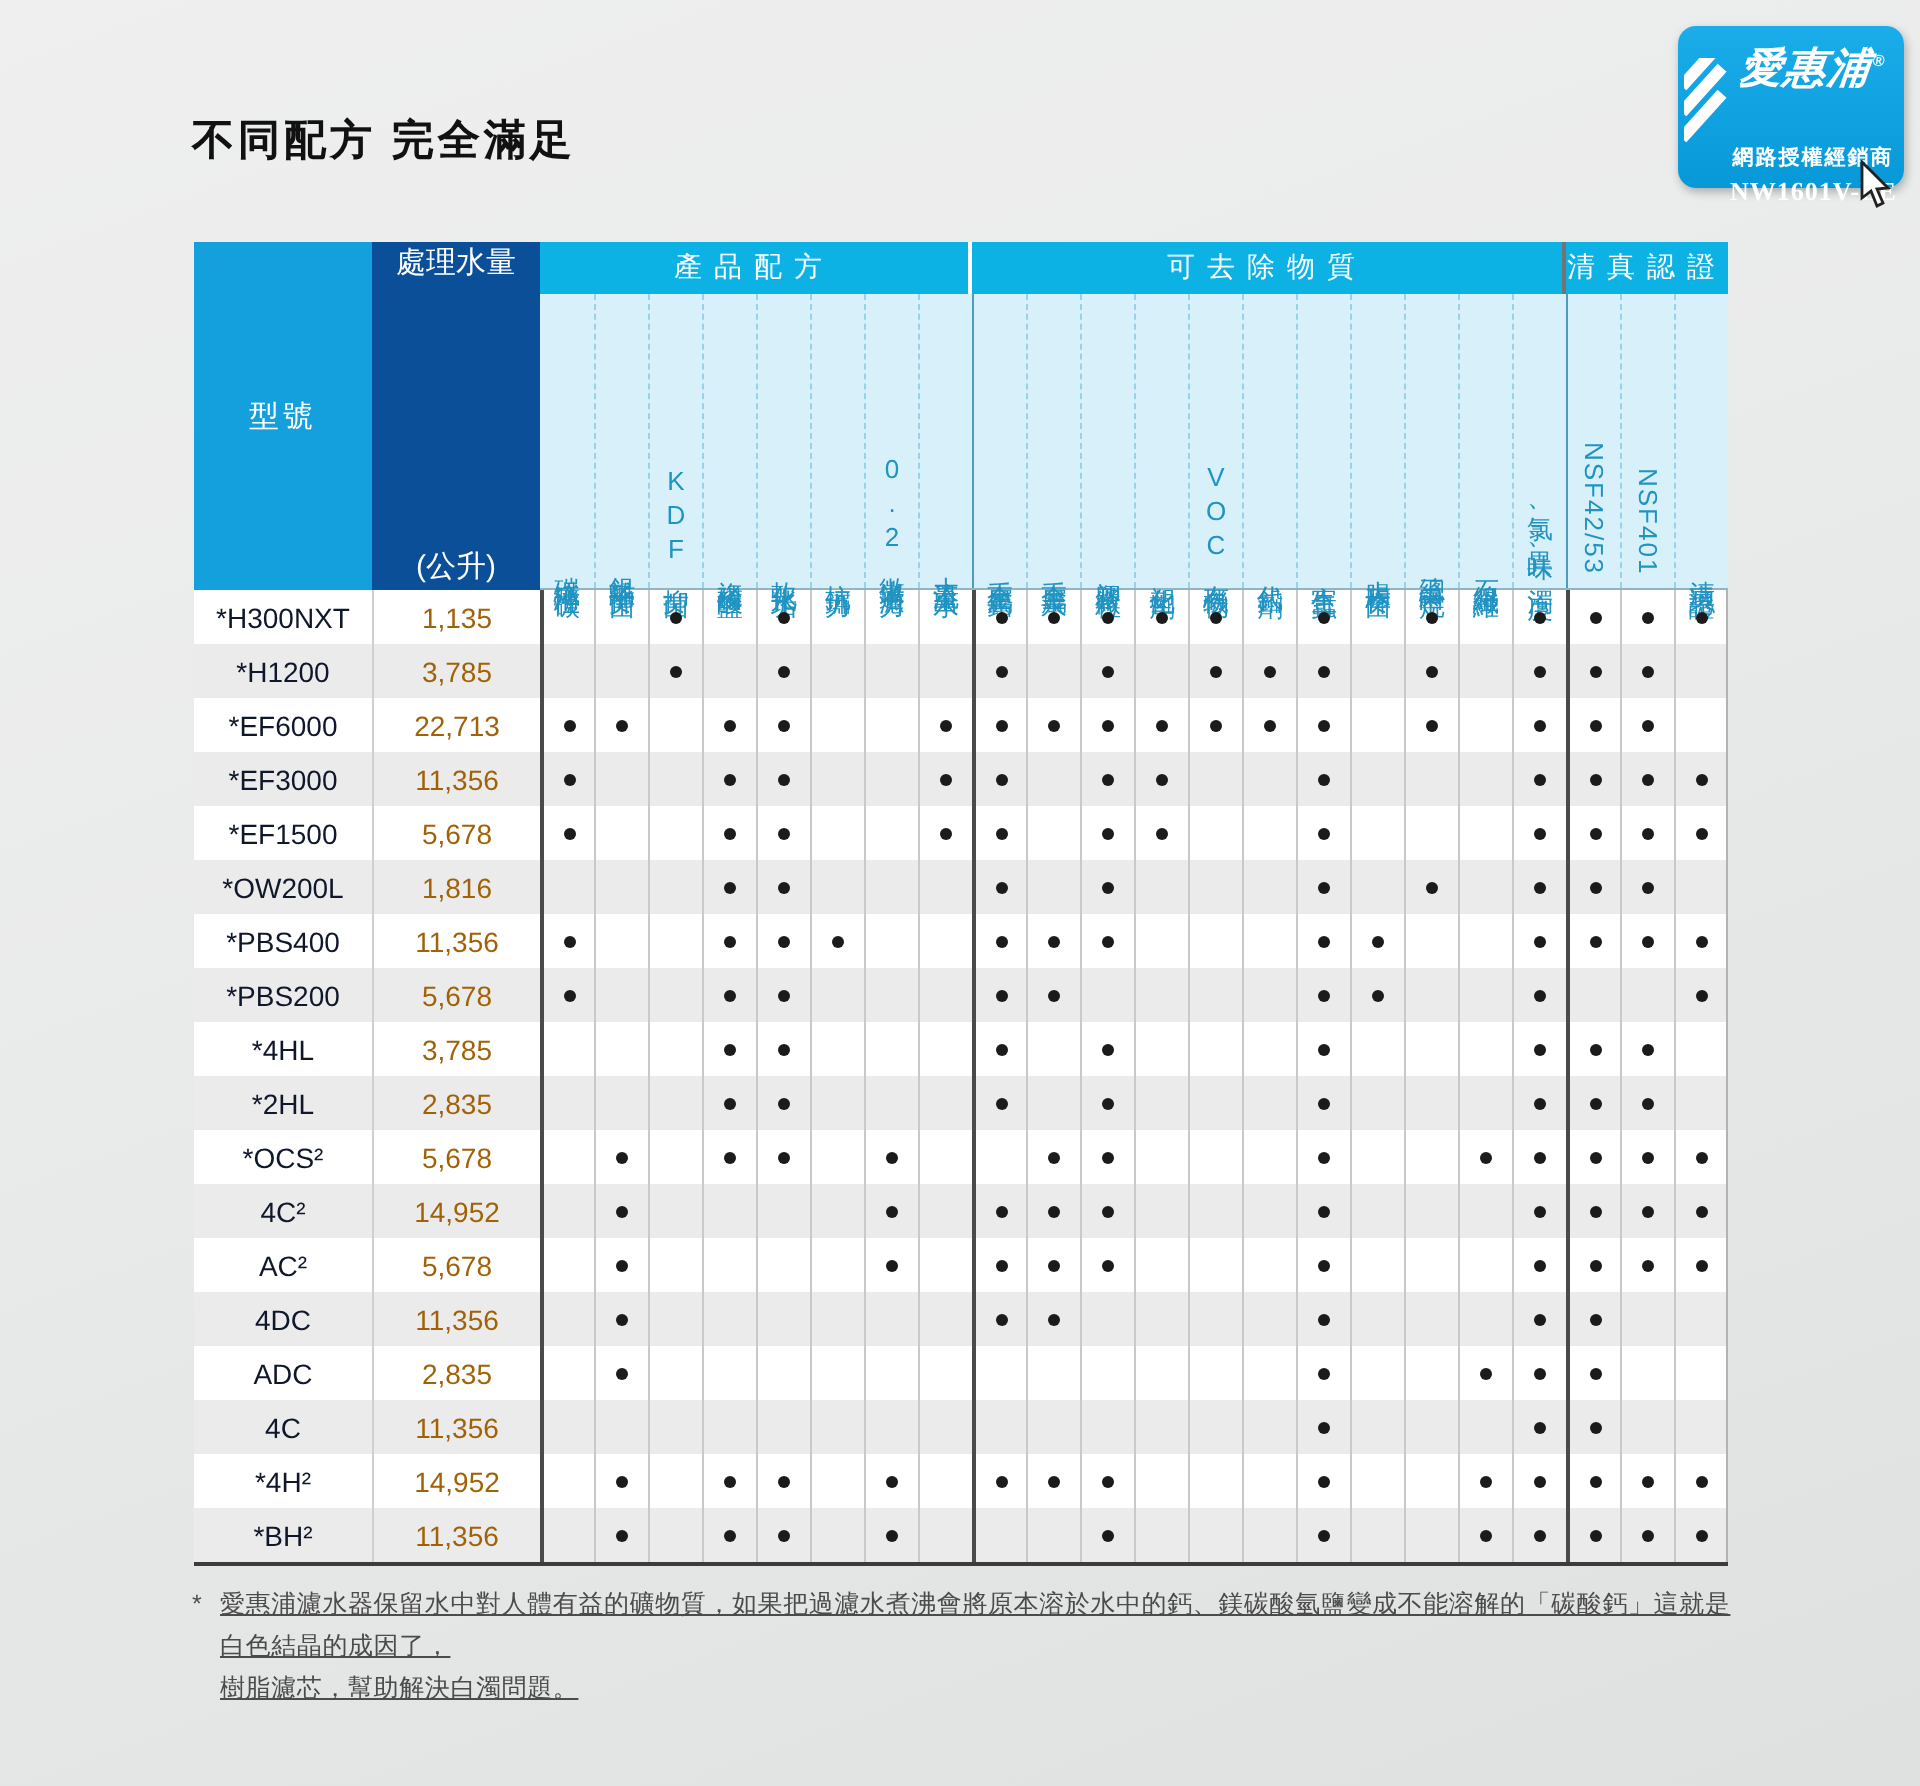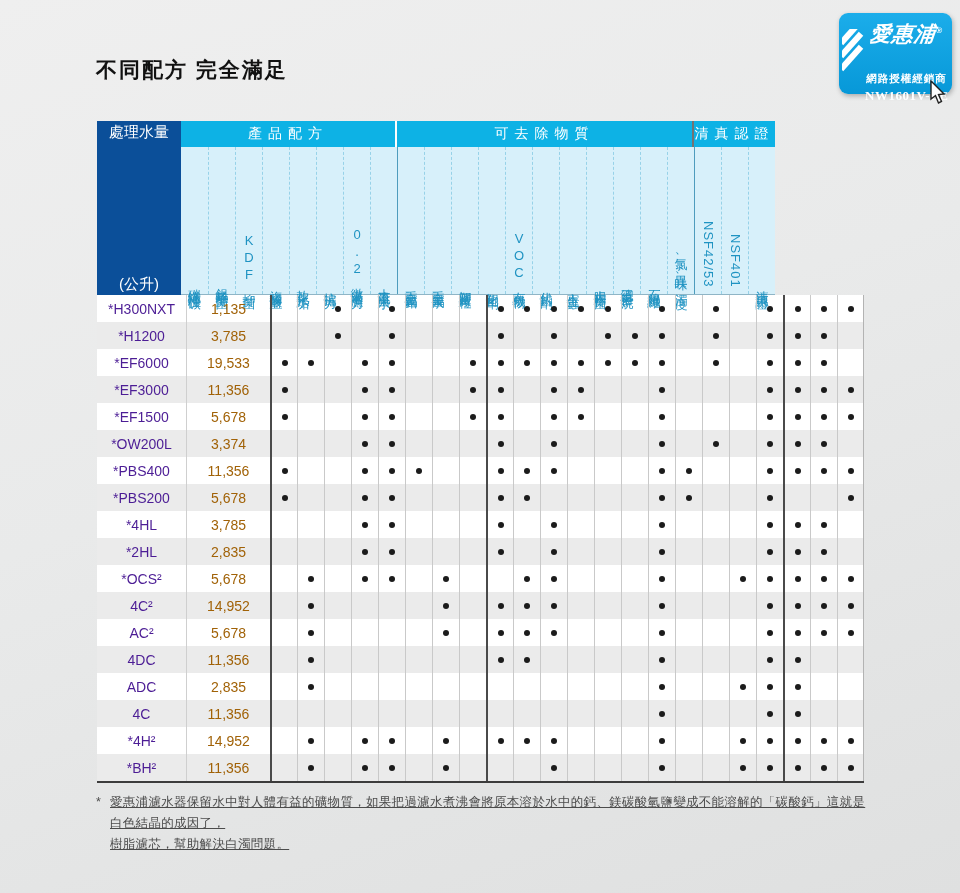--- a/index.html
+++ b/index.html
@@ -61,21 +61,21 @@
     writing-mode:vertical-rl; text-orientation:upright;
     font-size:13px; color:#1f93c2; letter-spacing:2px; line-height:1;
     white-space:nowrap;
   }
   .vtxt.rot { text-orientation:mixed; letter-spacing:1px; }
   .tbody { border-bottom:2px solid #3c3c3c; }
   .trow { display:flex; height:27px; background:#fff; }
   .trow:nth-child(even) { background:#ebebeb; }
   .cell-model {
     width:89px; display:flex; align-items:center; justify-content:center;
-    font-size:14px; color:#4c1d95;
+    font-size:14px; color:#0f172a;
   }
   .cell-volume {
     width:84px; display:flex; align-items:center; justify-content:center;
     font-size:14px; color:#a16207; border-left:1px solid #cfcfcf;
   }
   .dcell {
     width:27px; display:flex; align-items:center; justify-content:center;
     border-left:1px solid #c9c9c9;
   }
   .dcell.gstart { border-left:2px solid #4a4a4a; }
@@ -108,20 +108,21 @@
       <div class="logo-line2">NW1601V-EE</div>
     </div>
   </div>
 
   <svg class="cursor" viewBox="0 0 20 26">
     <path d="M3 1 L3 19 L7.5 15.5 L10.5 23 L13.5 21.5 L10.5 14.5 L16 14 Z" fill="#fff" stroke="#222" stroke-width="1.4"></path>
   </svg>
 
   <div class="tbl">
     <div class="thead">
+      <div class="hcell-model">型號</div>
       <div class="hcell-volume">
         <span>處理水量</span>
         <span>(公升)</span>
       </div>
       <div class="hcols">
         <div class="hbars">
           <div class="hbar g0">產品配方</div>
           <div class="hbar g1">可去除物質</div>
           <div class="hbar g2">清真認證</div>
         </div>
@@ -291,21 +292,21 @@
           <div class="dcell gstart">
             <span class="dot"></span>
           </div>
           <div class="dcell">
             <span class="dot"></span>
           </div>
           <div class="dcell last"></div>
         </div>
         <div class="trow">
           <div class="cell-model">*EF6000</div>
-          <div class="cell-volume">19,533</div>
+          <div class="cell-volume">22,713</div>
           <div class="dcell gstart">
             <span class="dot"></span>
           </div>
           <div class="dcell">
             <span class="dot"></span>
           </div>
           <div class="dcell"></div>
           <div class="dcell">
             <span class="dot"></span>
           </div>
@@ -449,21 +450,21 @@
           </div>
           <div class="dcell">
             <span class="dot"></span>
           </div>
           <div class="dcell last">
             <span class="dot"></span>
           </div>
         </div>
         <div class="trow">
           <div class="cell-model">*OW200L</div>
-          <div class="cell-volume">3,374</div>
+          <div class="cell-volume">1,816</div>
           <div class="dcell gstart"></div>
           <div class="dcell"></div>
           <div class="dcell"></div>
           <div class="dcell">
             <span class="dot"></span>
           </div>
           <div class="dcell">
             <span class="dot"></span>
           </div>
           <div class="dcell"></div>

